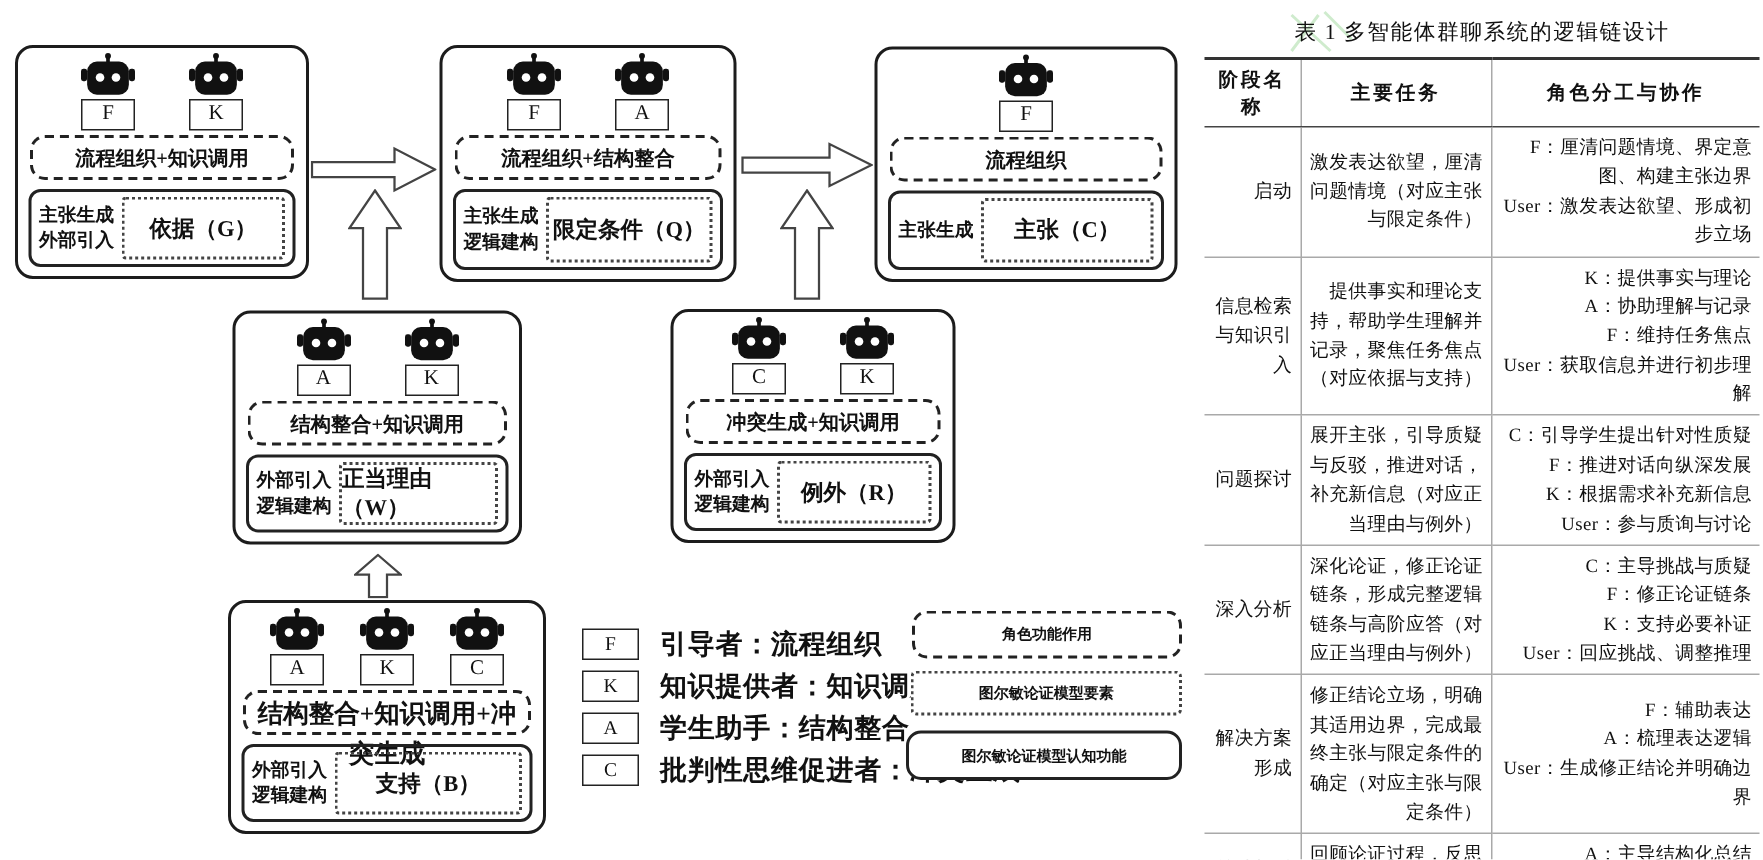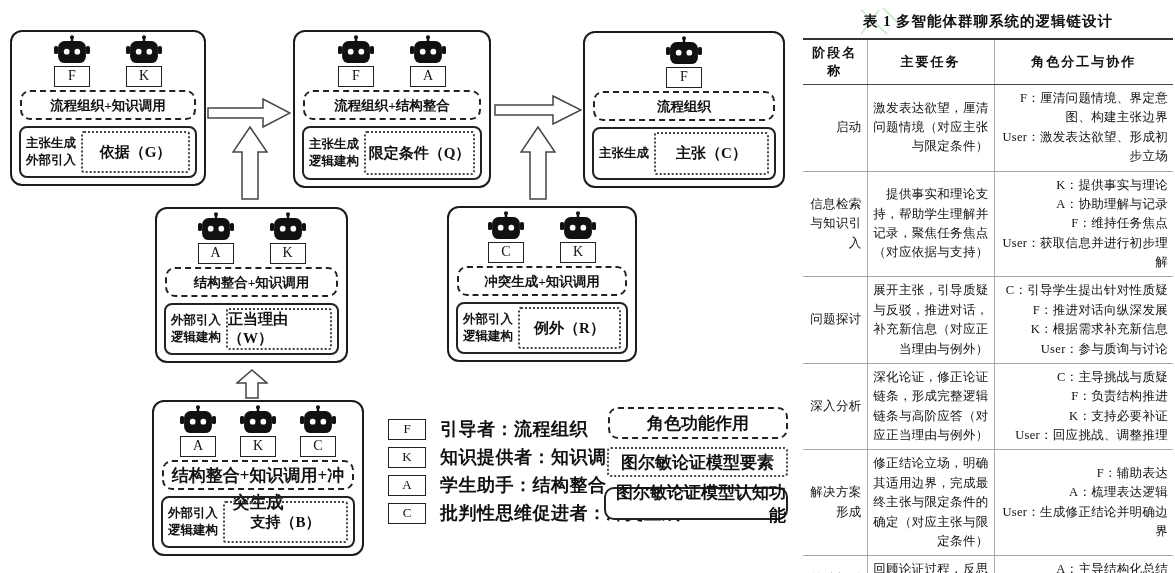--- a/index.html
+++ b/index.html
@@ -44,30 +44,30 @@
   .legend-row{position:absolute;display:flex;align-items:center;gap:14px;height:22px;}
   .legend-letter{
     width:38px;height:21px;border:1.5px solid #222;box-sizing:border-box;background:#fff;
     text-align:center;font-size:13px;line-height:18px;flex-shrink:0;
   }
   .legend-text{font-weight:bold;font-size:18px;letter-spacing:.5px;white-space:nowrap;}
 
   
   .style-box{
     position:absolute;box-sizing:border-box;background:#fff;text-align:right;
-    font-weight:bold;font-size:17px;display:flex;align-items:center;justify-content:center;
+    font-weight:bold;font-size:10px;display:flex;align-items:center;justify-content:center;
   }
   .style-dashed{border:2px dashed #222;border-radius:10px;}
   .style-dotted{border:2px dotted #444;border-radius:4px;}
   .style-solid{border:2px solid #222;border-radius:10px;}
 
   
   .table-wrap{position:absolute;left:803px;top:6px;width:370px;}
   .tbl-title{
-    text-align:center;font-weight:bold;font-size:14.5px;letter-spacing:1px;
+    text-align:center;font-weight:normal;font-size:14.5px;letter-spacing:1px;
     margin:6px 0 7px;position:relative;z-index:2;
   }
   table.logic{border-collapse:collapse;width:100%;font-size:12.5px;table-layout:fixed;}
   table.logic th{
     border-top:2px solid #333;border-bottom:1.2px solid #444;
     font-size:13px;font-weight:bold;letter-spacing:2px;padding:4px 2px;
   }
   table.logic td{
     border-bottom:1px solid #a9a9a9;padding:4px 5px;vertical-align:middle;
     line-height:1.55;letter-spacing:.3px;text-align:right;
@@ -369,21 +369,21 @@
           <td class="task">展开主张，引导质疑与反驳，推进对话，补充新信息（对应正当理由与例外）</td>
           <td class="roles prelines">C：引导学生提出针对性质疑
 F：推进对话向纵深发展
 K：根据需求补充新信息
 User：参与质询与讨论</td>
         </tr>
         <tr>
           <td class="stage">深入分析</td>
           <td class="task">深化论证，修正论证链条，形成完整逻辑链条与高阶应答（对应正当理由与例外）</td>
           <td class="roles prelines">C：主导挑战与质疑
-F：负责结构推进
+F：修正论证链条
 K：支持必要补证
 User：回应挑战、调整推理</td>
         </tr>
         <tr>
           <td class="stage">解决方案形成</td>
           <td class="task">修正结论立场，明确其适用边界，完成最终主张与限定条件的确定（对应主张与限定条件）</td>
           <td class="roles prelines">F：辅助表达
 A：梳理表达逻辑
 User：生成修正结论并明确边界</td>
         </tr>

